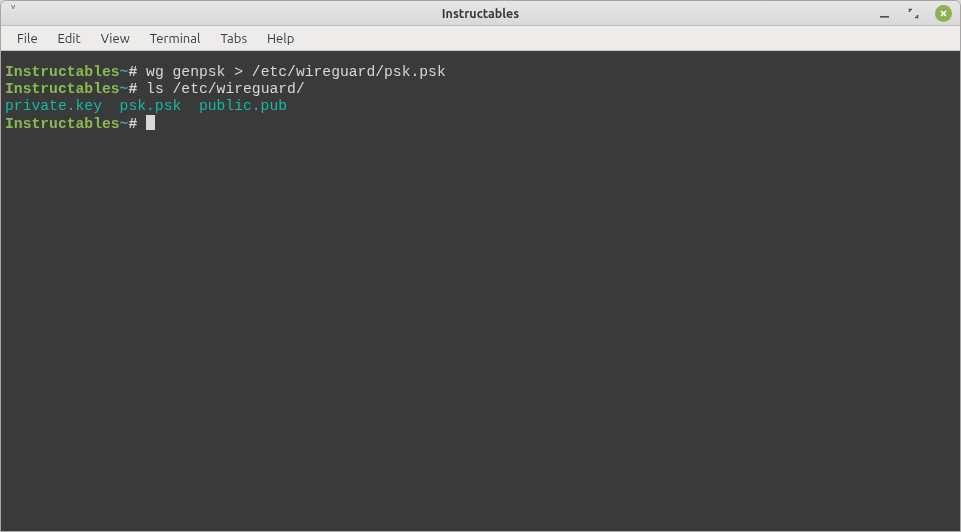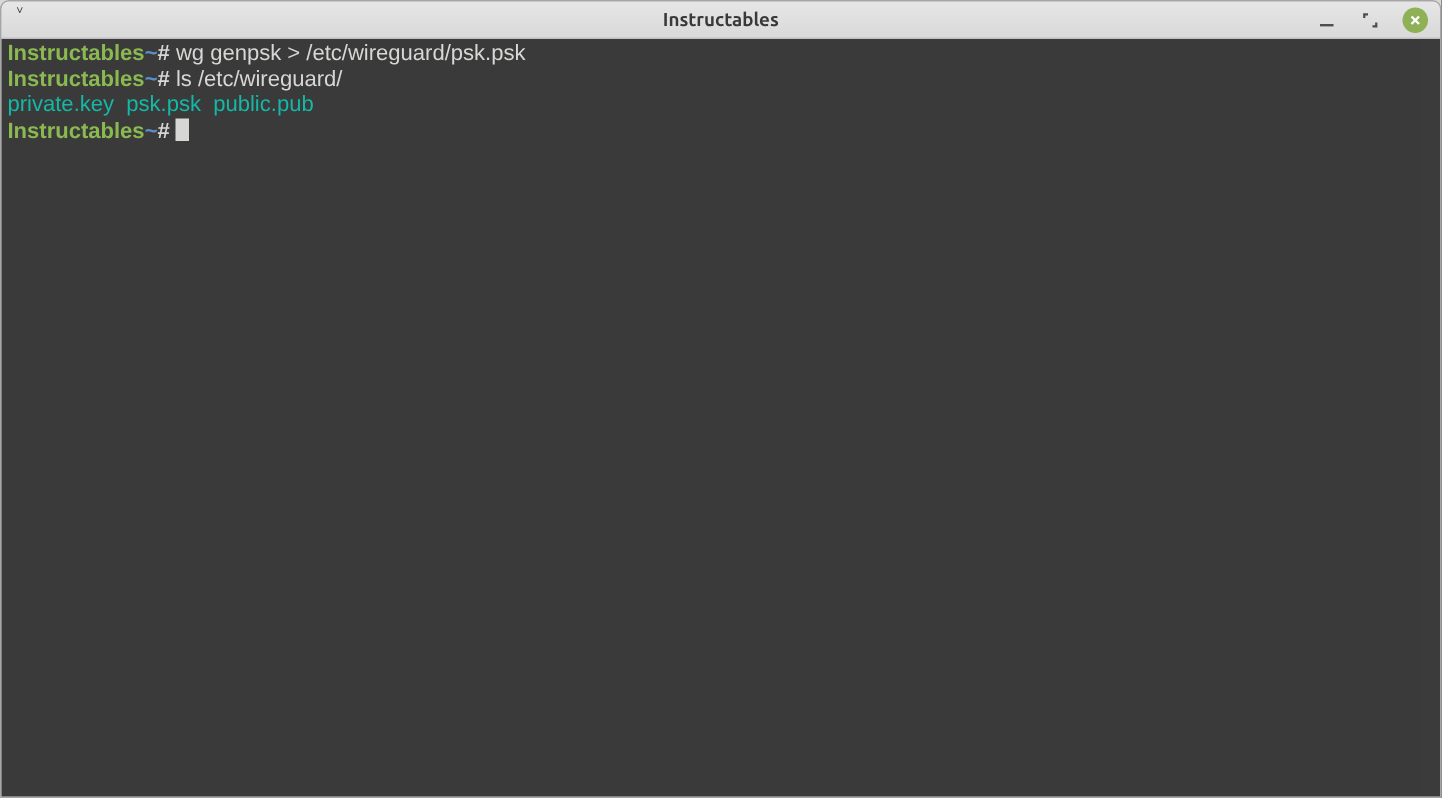--- a/index.html
+++ b/index.html
@@ -87,25 +87,25 @@
       cursor: pointer;
     }
     .terminal-wrap {
       flex: 1;
       background: #3b3b3b;
       display: flex;
     }
     .terminal {
       flex: 1;
       background: #3a3a3a;
-      font-family: Liberation Sans, sans-serif;
+      font-family: Liberation Mono, monospace;
       font-size: 14.7px;
       line-height: 17px;
       color: #d7d8d5;
-      padding: 2px 2px 2px 4px;
+      padding: 13px 2px 2px 4px;
       white-space: pre;
       position: relative;
     }
     .scrollbar-track {
       width: 12px;
       background: #3b3b3b;
     }
     .prompt-host { color: #8bb951; font-weight: bold; }
     .prompt-tilde { color: #5a8fcb; font-weight: bold; }
     .prompt-hash { color: #d7d8d5; font-weight: bold; }
@@ -144,19 +144,27 @@
       </div>
       <div class="close-btn">
         <svg width="9" height="9" viewBox="0 0 9 9">
           <line x1="2" y1="2" x2="7" y2="7" stroke="#fff" stroke-width="1.6"></line>
           <line x1="7" y1="2" x2="2" y2="7" stroke="#fff" stroke-width="1.6"></line>
         </svg>
       </div>
     </div>
   </div>
 
+  <div class="menubar">
+    <div class="menu-item">File</div>
+    <div class="menu-item">Edit</div>
+    <div class="menu-item">View</div>
+    <div class="menu-item">Terminal</div>
+    <div class="menu-item">Tabs</div>
+    <div class="menu-item">Help</div>
+  </div>
 
   <div class="terminal-wrap">
     <div class="terminal"><span class="term-line"><span class="prompt-host">Instructables</span><span class="prompt-tilde">~</span><span class="prompt-hash">#</span><span class="cmd-text"> <span>wg genpsk &gt; /etc/wireguard/psk.psk</span></span></span><span class="term-line"><span class="prompt-host">Instructables</span><span class="prompt-tilde">~</span><span class="prompt-hash">#</span><span class="cmd-text"> <span>ls /etc/wireguard/</span></span></span><span class="term-line ls-output">private.key  psk.psk  public.pub</span><span class="term-line"><span class="prompt-host">Instructables</span><span class="prompt-tilde">~</span><span class="prompt-hash">#</span><span class="cmd-text"> <span class="cursor-block"></span></span></span></div>
     <div class="scrollbar-track"></div>
   </div>
 
 </div>
 
 </body></html>

